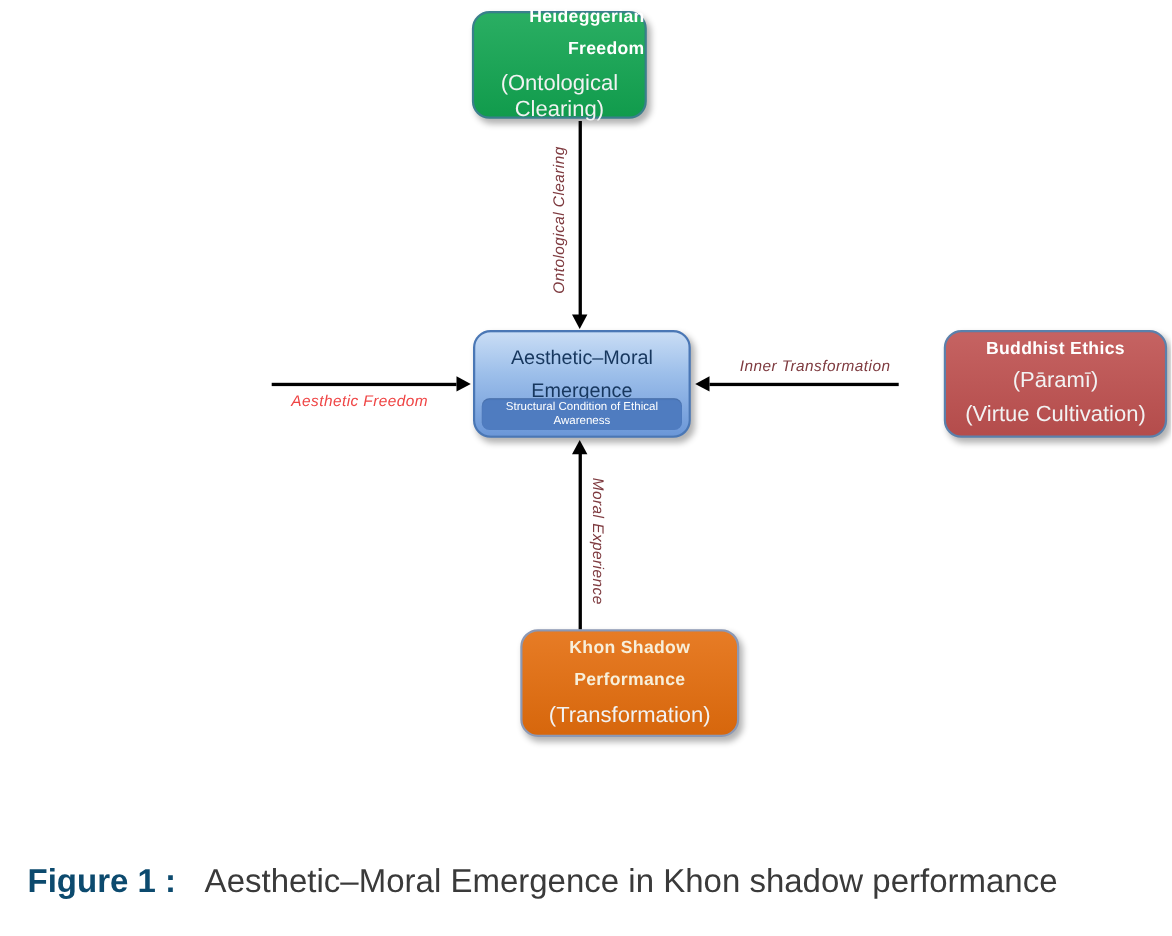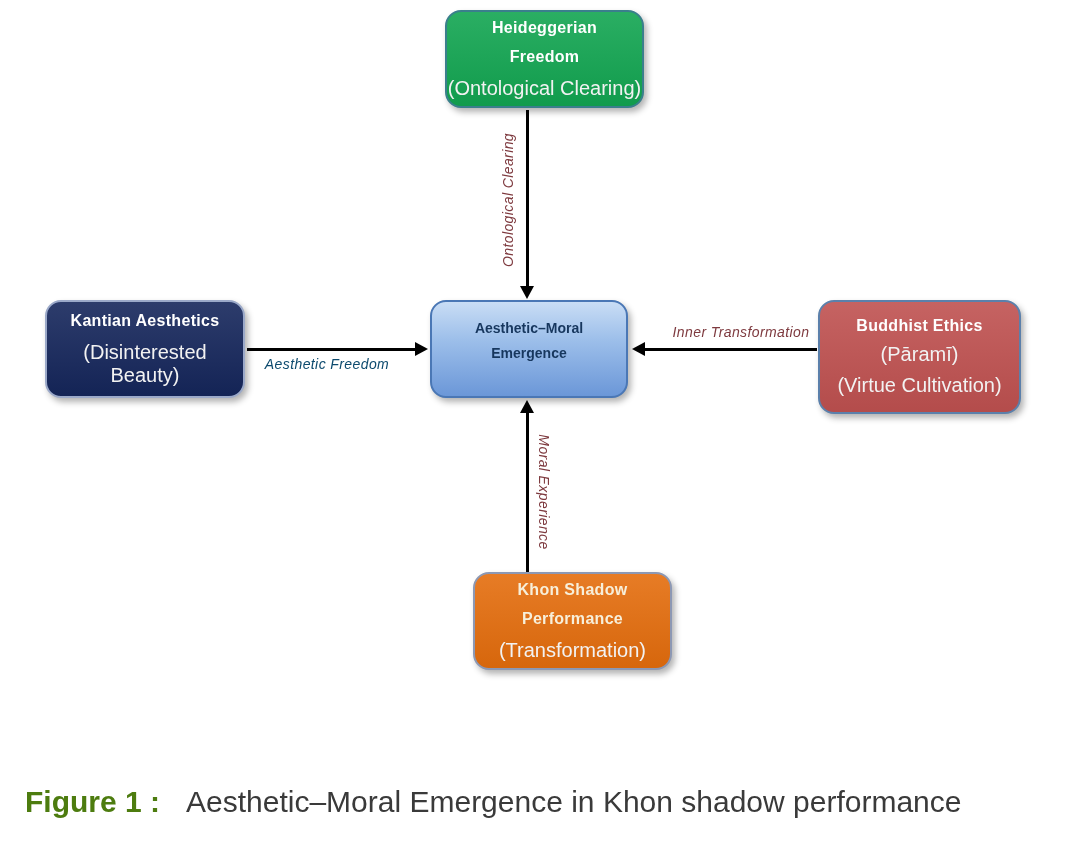--- a/index.html
+++ b/index.html
@@ -23,35 +23,35 @@
     justify-content: center;
     row-gap: 11px;
     text-align: center;
     box-shadow: 3px 4px 6px rgba(0,0,0,0.30);
     border: 2px solid transparent;
     background-image: linear-gradient(180deg, rgba(255,255,255,0.10), rgba(0,0,0,0.06));
   }
   .node .t { font-size: 16px; font-weight: bold; color: #ffffff; letter-spacing: 0.3px; }
   .node .s { font-size: 20px; font-weight: normal; color: #f2f2f2; }
 
-  .node-top    { left: 445px; top: 10px;  width: 199px; height: 98px; border-color: #3A7F8C; }
+  .node-top    { left: 429px; top: 10px;  width: 159px; height: 98px; border-color: #3A7F8C; align-items: flex-end; }
   .node-left   { left: 45px;  top: 300px; width: 200px; height: 98px; border-color: #9BA9C9; }
-  .node-right  { left: 818px; top: 300px; width: 203px; height: 114px; border-color: #5B80AB; row-gap: 8px; }
+  .node-right  { left: 858px; top: 300px; width: 203px; height: 98px; border-color: #5B80AB; row-gap: 8px; }
   .node-bottom { left: 429px; top: 572px; width: 199px; height: 98px; border-color: #8C98B4; }
   .node-bottom .t { color: #F7EFDA; }
 
   .node-center {
     left: 430px; top: 300px; width: 198px; height: 98px;
     border-color: #4A77B5;
     background-image: linear-gradient(180deg, #c9ddf5 0%, #9dbfea 40%, #6b97d8 100%);
     background-color: #86ade2;
     row-gap: 9px;
     padding-bottom: 18px;
   }
-  .node-center .ct { font-size: 14px; color: #17375E; font-weight: bold; }
+  .node-center .ct { font-size: 18px; color: #17375E; font-weight: normal; }
   .node-center .badge {
     position: absolute;
     left: 6px; right: 6px; bottom: 5px;
     background: #4f7cc0;
     border-radius: 7px;
     color: #ffffff;
     font-size: 10.5px;
     padding: 2px 0 3px 0;
     box-shadow: inset 0 1px 1px rgba(0,0,0,0.15);
   }
@@ -79,66 +79,63 @@
 
   
   .caption {
     position: absolute;
     left: 25px;
     top: 785px;
     font-size: 30px;
     color: #3a3a3a;
     white-space: nowrap;
   }
-  .caption .cap-prefix { font-weight: bold; color: #4d7c0f; text-align: center; }
+  .caption .cap-prefix { font-weight: bold; color: #0c4a6e; text-align: center; }
   .caption .cap-text { margin-left: 26px; font-weight: normal; color: #3a3a3a; }
 </style>
 </head>
 <body>
 
 <div class="stage">
 
   <div class="node node-top" style="background-color: rgb(18, 165, 81);">
     <div class="t">Heideggerian</div>
     <div class="t">Freedom</div>
     <div class="s">(Ontological Clearing)</div>
   </div>
 
-  <div class="node node-left" style="background-color: rgb(21, 38, 91);">
-    <div class="t">Kantian Aesthetics</div>
-    <div class="s">(Disinterested Beauty)</div>
-  </div>
 
   <div class="node node-right" style="background-color: rgb(191, 81, 80);">
     <div class="t">Buddhist Ethics</div>
     <div class="s">(Pāramī)</div>
     <div class="s">(Virtue Cultivation)</div>
   </div>
 
   <div class="node node-bottom" style="background-color: rgb(228, 109, 13); margin-left: 44px;">
     <div class="t">Khon Shadow</div>
     <div class="t">Performance</div>
     <div class="s">(Transformation)</div>
   </div>
 
   <div class="node node-center">
     <div class="ct">Aesthetic–Moral</div>
     <div class="ct">Emergence</div>
+    <div class="badge">Structural Condition of Ethical Awareness</div>
   </div>
 
   <div>
     <div class="aline" style="left:526px; top:110px; width:3px; height:178px;"></div>
     <div class="ahead down" style="left:520px; top:286px;"></div>
     <div class="alabel vert-ccw" style="left: 408px; top: 192px; color: rgb(126, 58, 63);">Ontological Clearing</div>
   </div>
 
   <div>
     <div class="aline" style="left:247px; top:348px; width:168px; height:3px;"></div>
     <div class="ahead right" style="left:415px; top:342px;"></div>
-    <div class="alabel" style="left: 227px; top: 356px; color: #0c4a6e;">Aesthetic Freedom</div>
+    <div class="alabel" style="left: 227px; top: 356px; color: #ef4444;">Aesthetic Freedom</div>
   </div>
 
   <div>
     <div class="aline" style="left:645px; top:348px; width:172px; height:3px;"></div>
     <div class="ahead left" style="left:632px; top:342px;"></div>
     <div class="alabel" style="left: 629px; top: 324px; color: rgb(126, 58, 63); margin-left: 12px;">Inner Transformation</div>
   </div>
 
   <div>
     <div class="aline" style="left:526px; top:412px; width:3px; height:160px;"></div>

